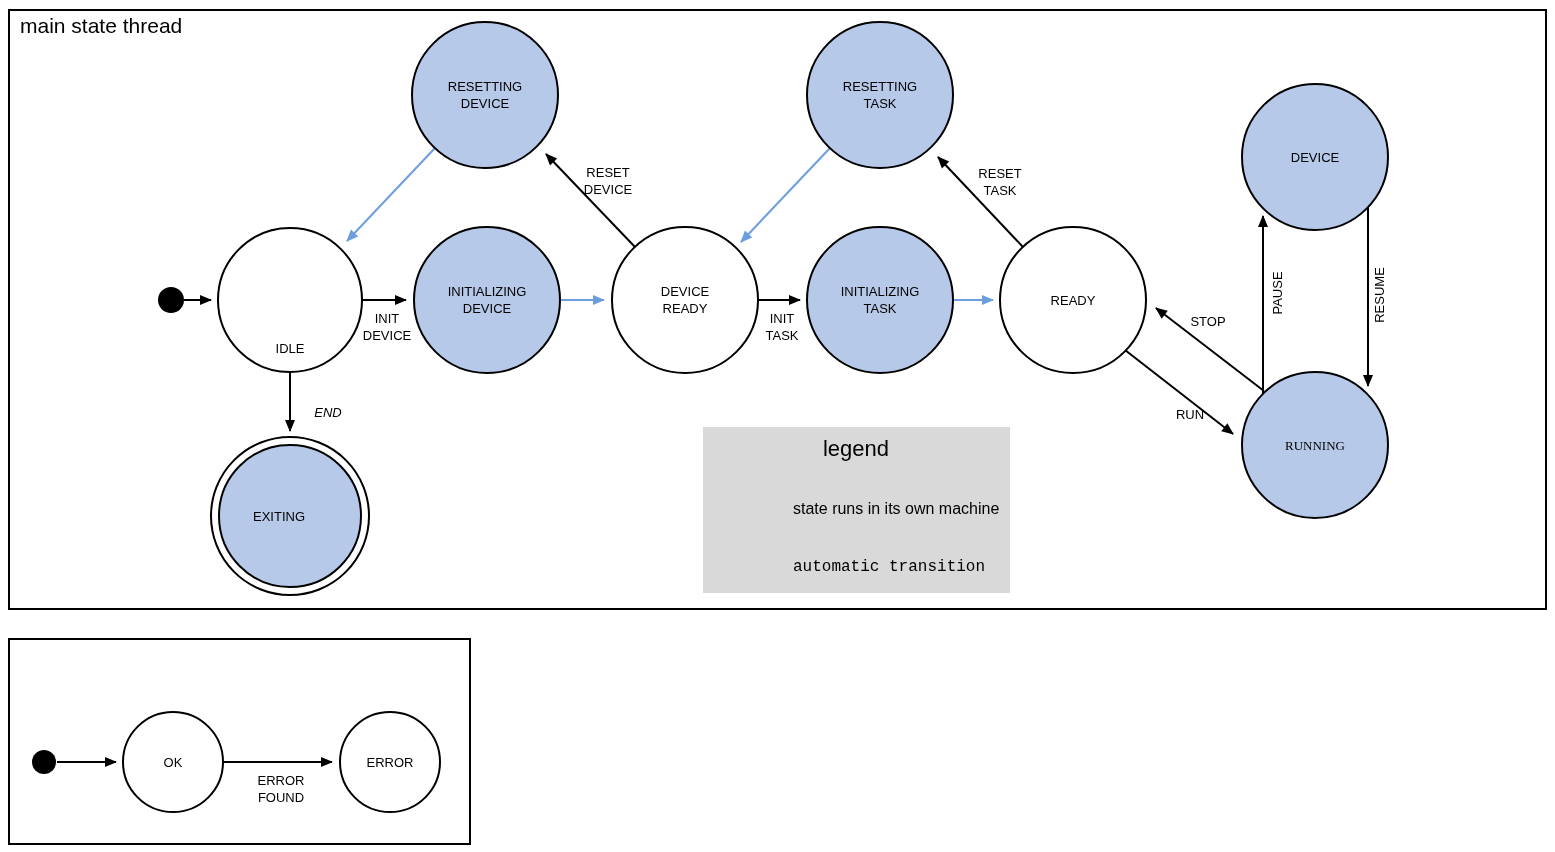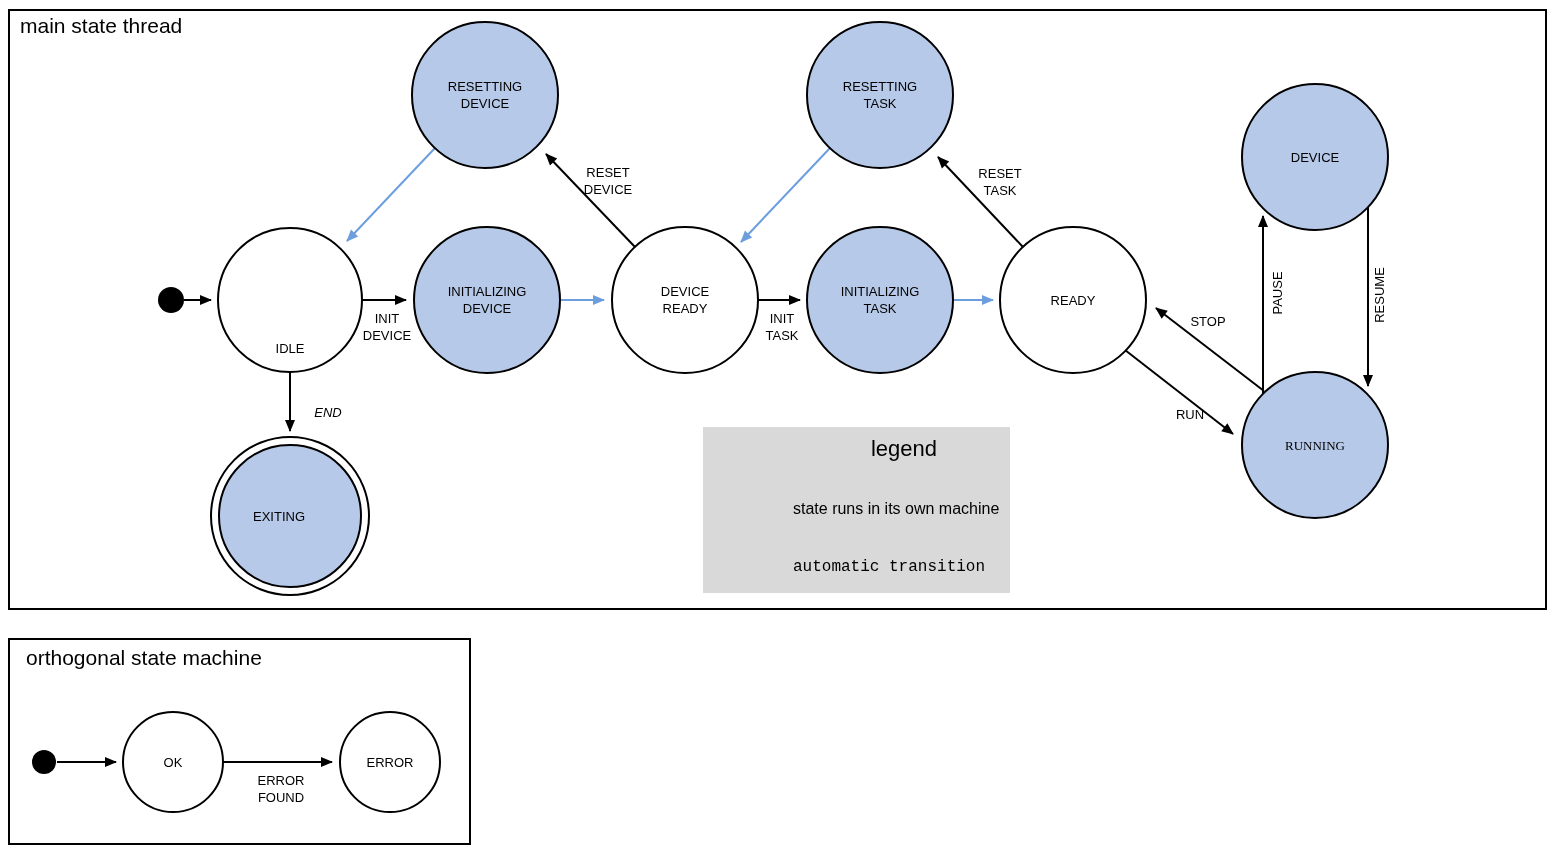--- a/index.html
+++ b/index.html
@@ -17,33 +17,32 @@
   .initial-dot{fill:#000;stroke:none;}
   .label{
     position:absolute;transform:translate(-50%,-50%);
     font-size:13px;line-height:17px;text-align:center;white-space:pre-line;
   }
   .label.rot{transform:translate(-50%,-50%) rotate(-90deg);white-space:nowrap;}
   #legend-box{
     position:absolute;left:703px;top:427px;width:307px;height:166px;
     background:var(--legend-bg,#d9d9d9);box-sizing:border-box;
   }
-  #legend-title{position:absolute;left:904px;top:449px;transform:translate(-50%,-50%);font-size:22px;}
+  #legend-title{position:absolute;left:856px;top:449px;transform:translate(-50%,-50%);font-size:22px;}
   .legend-item-text{position:absolute;transform:translateY(-50%);font-size:16px;white-space:nowrap;}
 </style>
 </head>
 <body>
 
 <div id="stage">
 
   <div class="frame" style="left:8px;top:9px;width:1539px;height:601px;"></div>
   <div class="frame" style="left:8px;top:638px;width:463px;height:207px;"></div>
 
   <div class="frame-title" style="left:20px;top:14px;">main state thread</div>
-  <div class="frame-title" style="left:26px;top:646px;">orthogonal state machine</div>
 
   <svg width="1555" height="852" viewBox="0 0 1555 852">
     <defs>
       <marker id="arrow-black" markerUnits="userSpaceOnUse" markerWidth="14" markerHeight="12" refX="12" refY="6" orient="auto">
         <path d="M1,1 L13,6 L1,11 z" fill="#000"></path>
       </marker>
       <marker id="arrow-blue" markerUnits="userSpaceOnUse" markerWidth="14" markerHeight="12" refX="12" refY="6" orient="auto">
         <path d="M1,1 L13,6 L1,11 z" fill="var(--auto-transition,#6c9ede)"></path>
       </marker>
     </defs>

